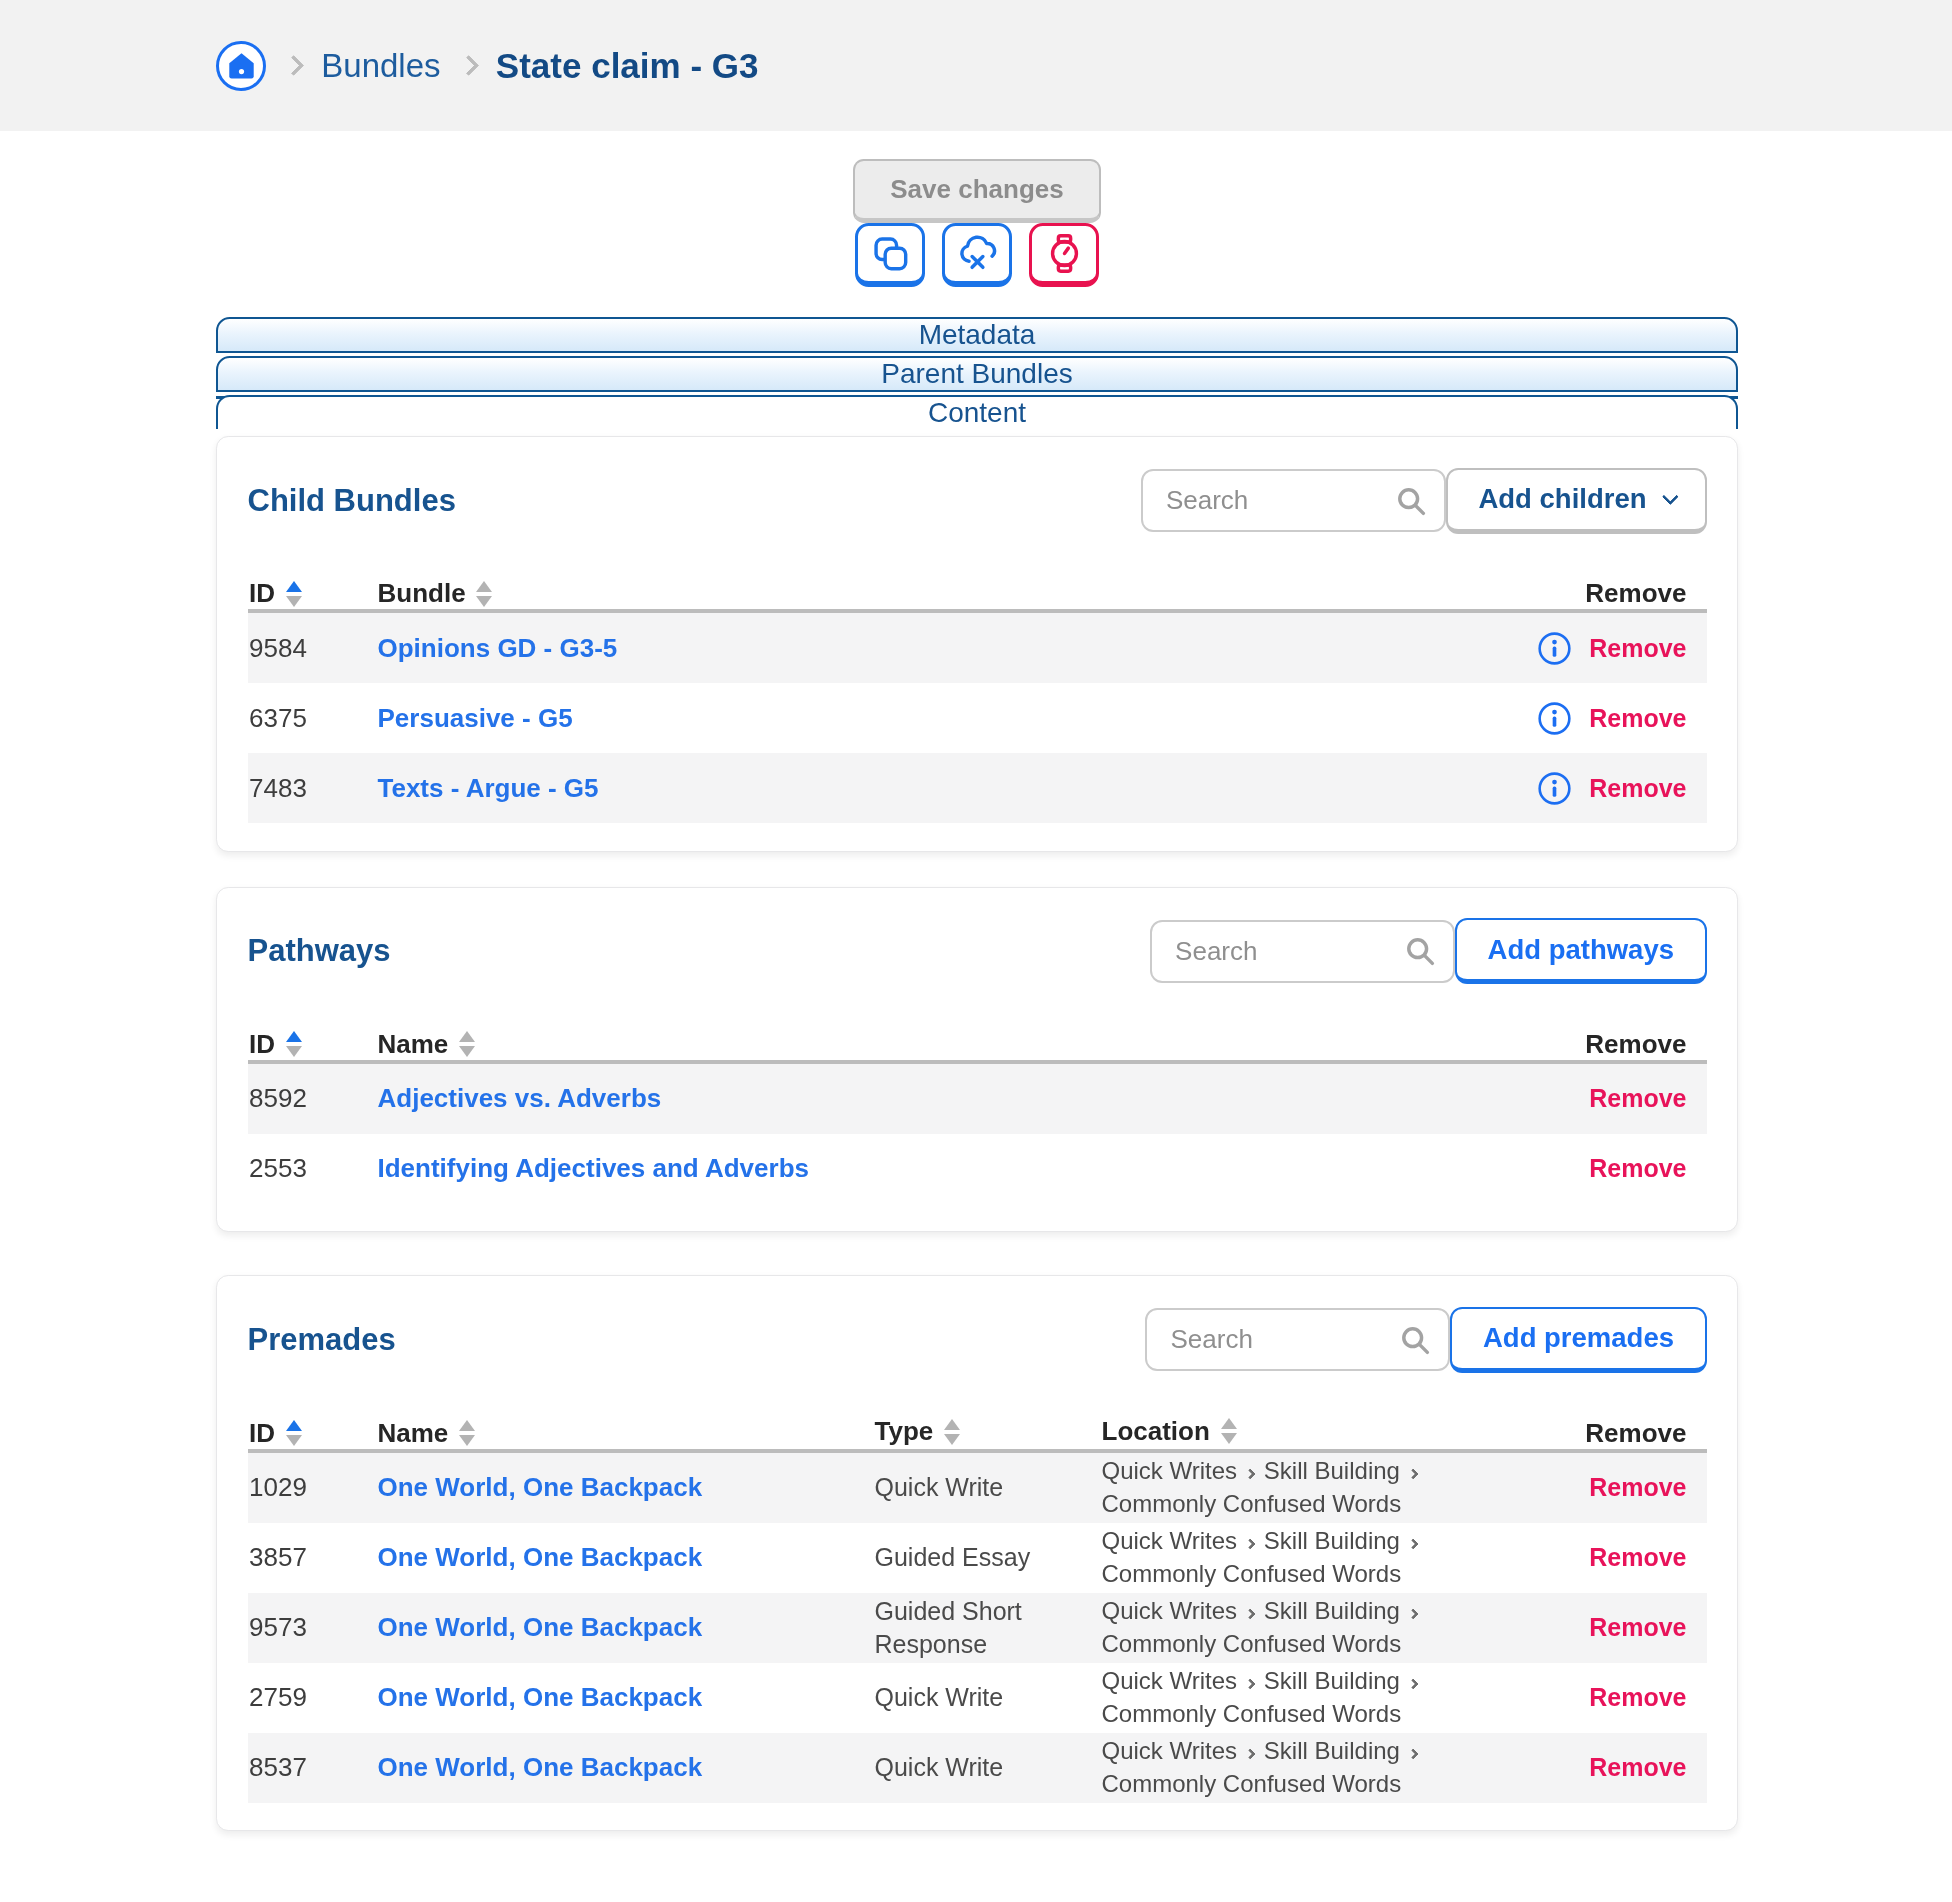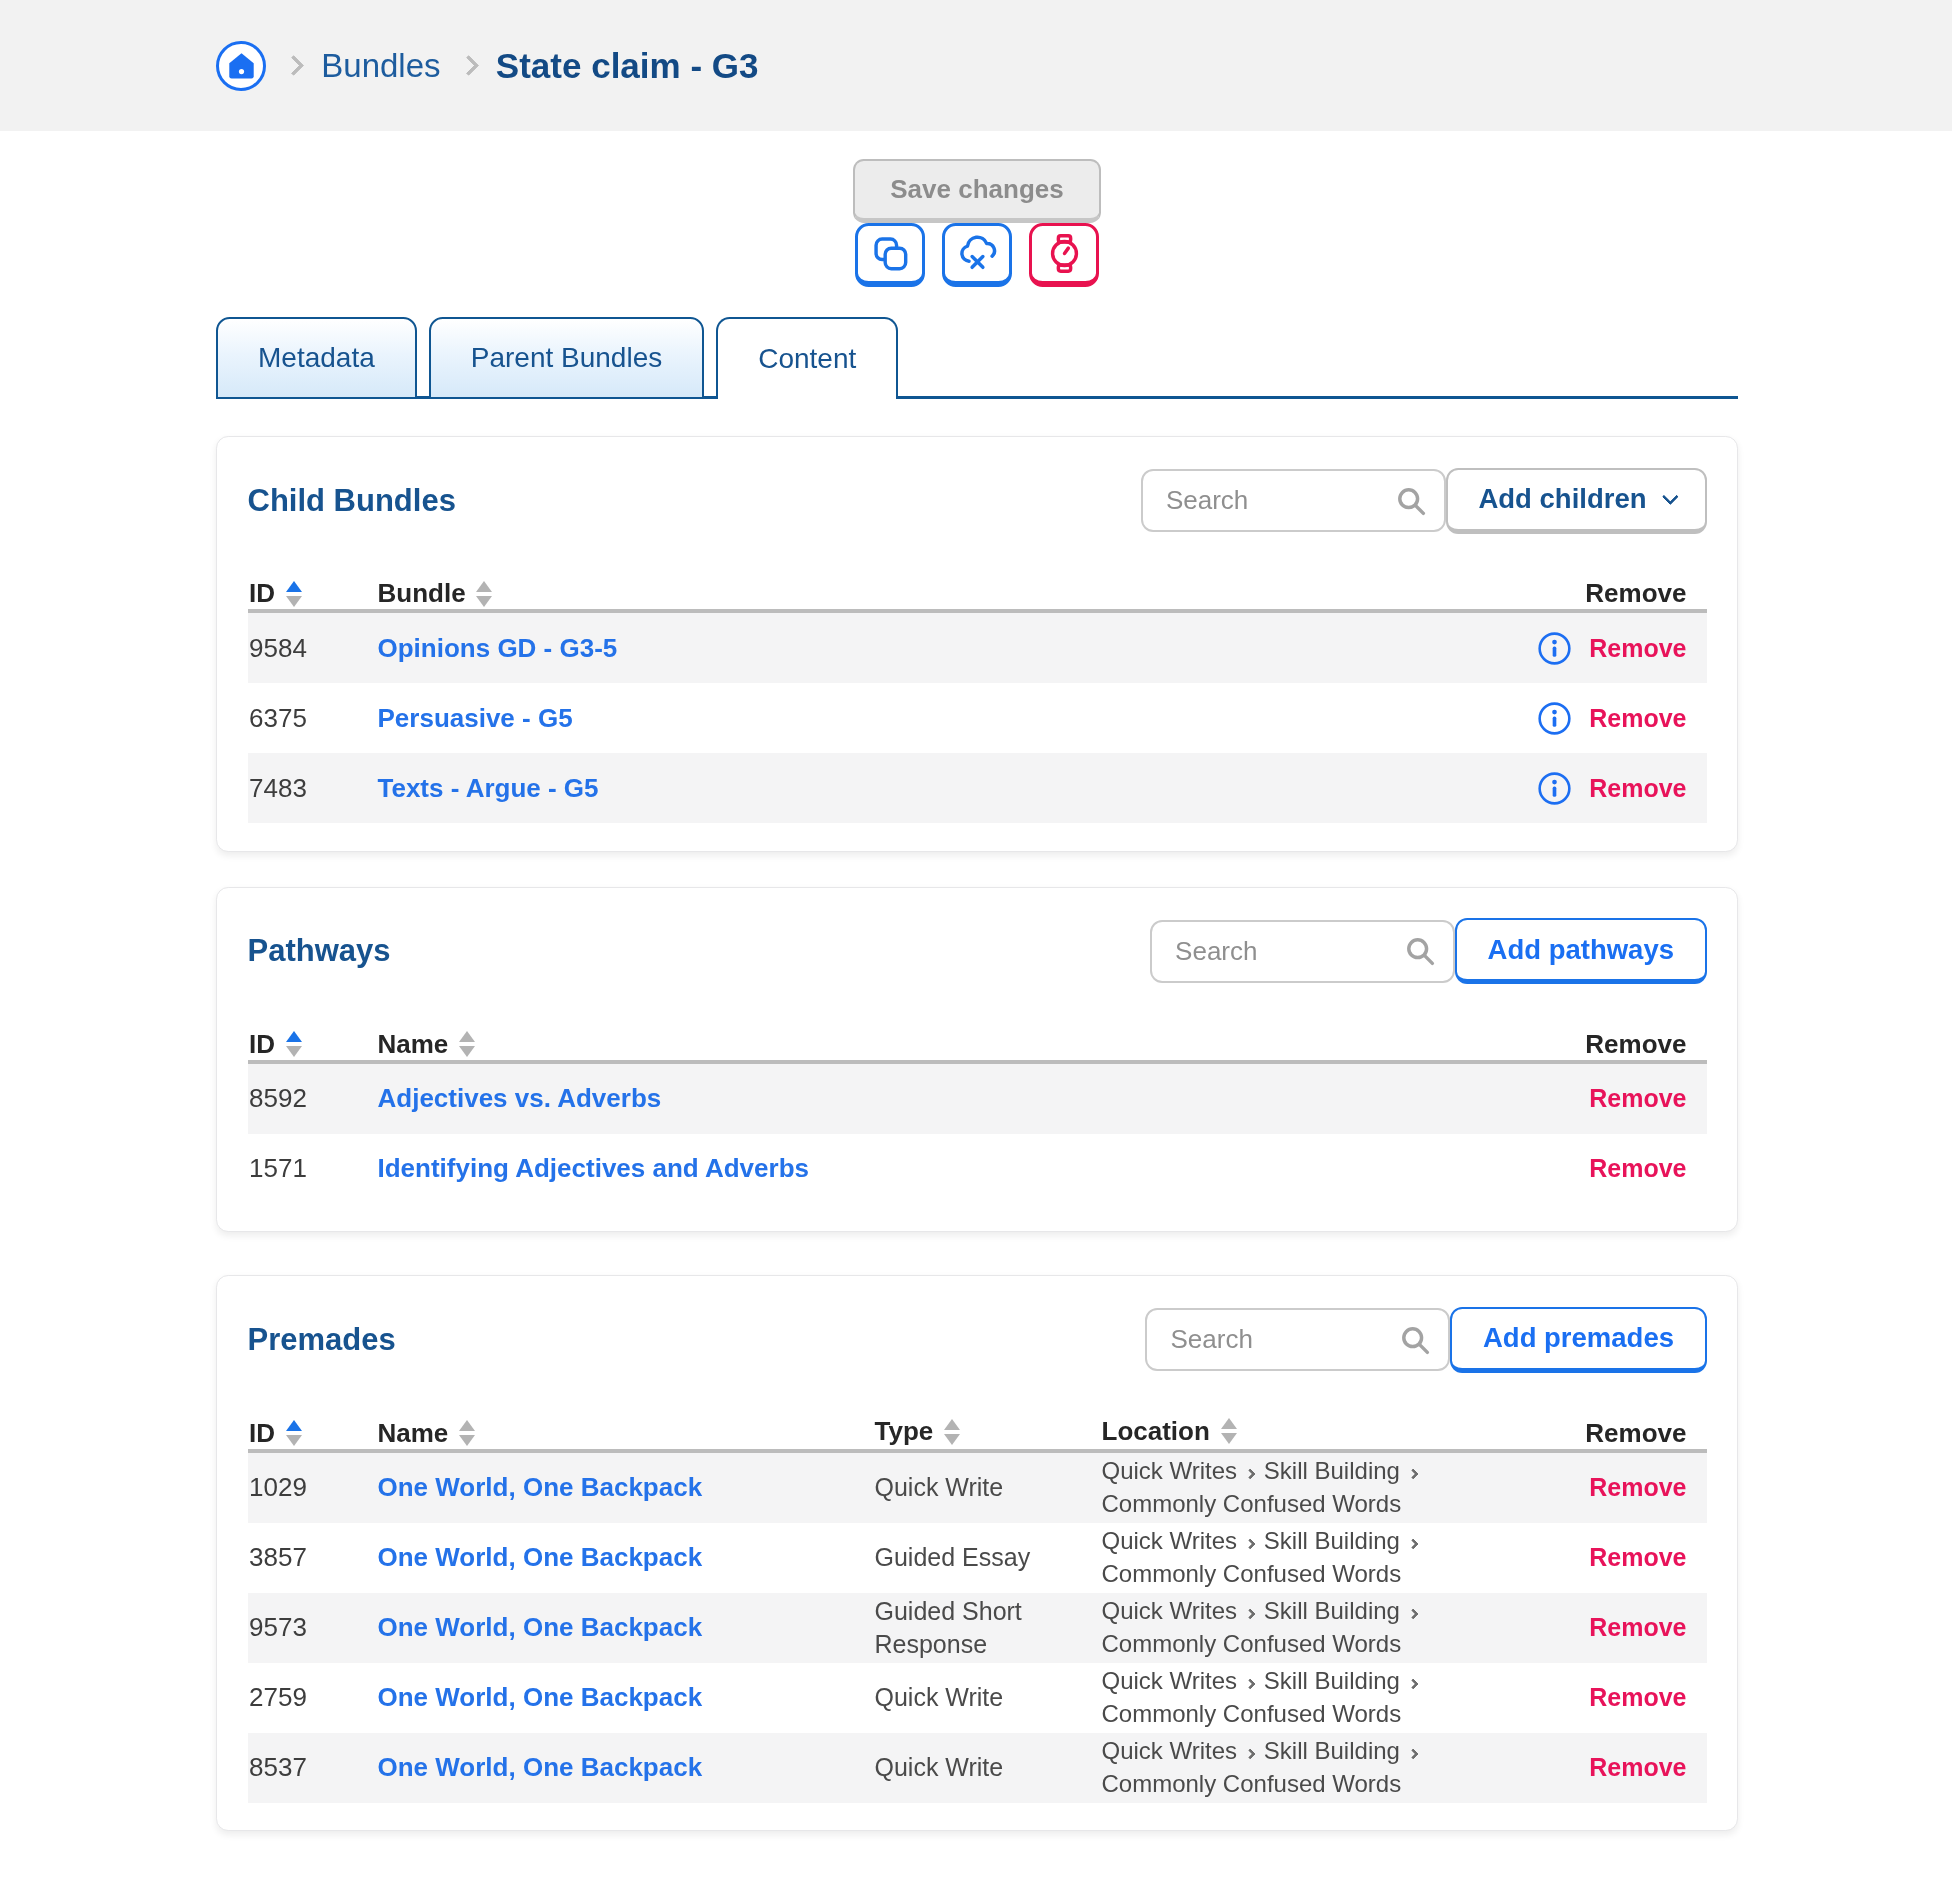--- a/index.html
+++ b/index.html
@@ -42,21 +42,21 @@
   }
   .icon-btn-group { display:flex; gap:17px; }
   .icon-btn {
     width:70px; height:64px; border-radius:13.7px; background:#fff;
     display:flex; align-items:center; justify-content:center; cursor:pointer;
   }
   .icon-btn.blue { border:3.1px solid #1a73e8; border-bottom-width:6.1px; color:#1a73e8; }
   .icon-btn.red  { border:3.1px solid #e8124f; border-bottom-width:6.1px; color:#e8124f; }
 
   
-  .tabbar { margin-top:30.5px; position:relative; display:flex; gap:12px; height:82px; }
+  .tabbar { margin-top:30.5px; position:relative; display:flex; gap:3px; height:82px;flex-direction:column; }
   .tabbar::after {
     content:""; position:absolute; left:0; right:0; bottom:0; height:3.1px; background:#0f5692; z-index:0;
   }
   .tab {
     position:relative; z-index:1; height:100%;
     display:flex; align-items:center; justify-content:center;
     padding:0 40px; font-size:28px; color:#17538f;
     border:2.3px solid #0f5692; border-radius:13.7px 13.7px 0 0; cursor:pointer;
     background:linear-gradient(180deg,#ffffff 0%,#eaf4fd 45%,#d6e9f9 100%);
   }
@@ -312,21 +312,21 @@
       </div>
 
       <div class="tr data">
         <div class="c-id">8592</div>
         <div class="c-name"><span class="link">Adjectives vs. Adverbs</span></div>
         <div class="c-remove">
           <span class="remove-link">Remove</span>
         </div>
       </div>
       <div class="tr data">
-        <div class="c-id">1571</div>
+        <div class="c-id">2553</div>
         <div class="c-name"><span class="link">Identifying Adjectives and Adverbs</span></div>
         <div class="c-remove">
           <span class="remove-link">Remove</span>
         </div>
       </div>
     </div>
   </div>
 
   <div class="card premades">
     <div class="card-head">

